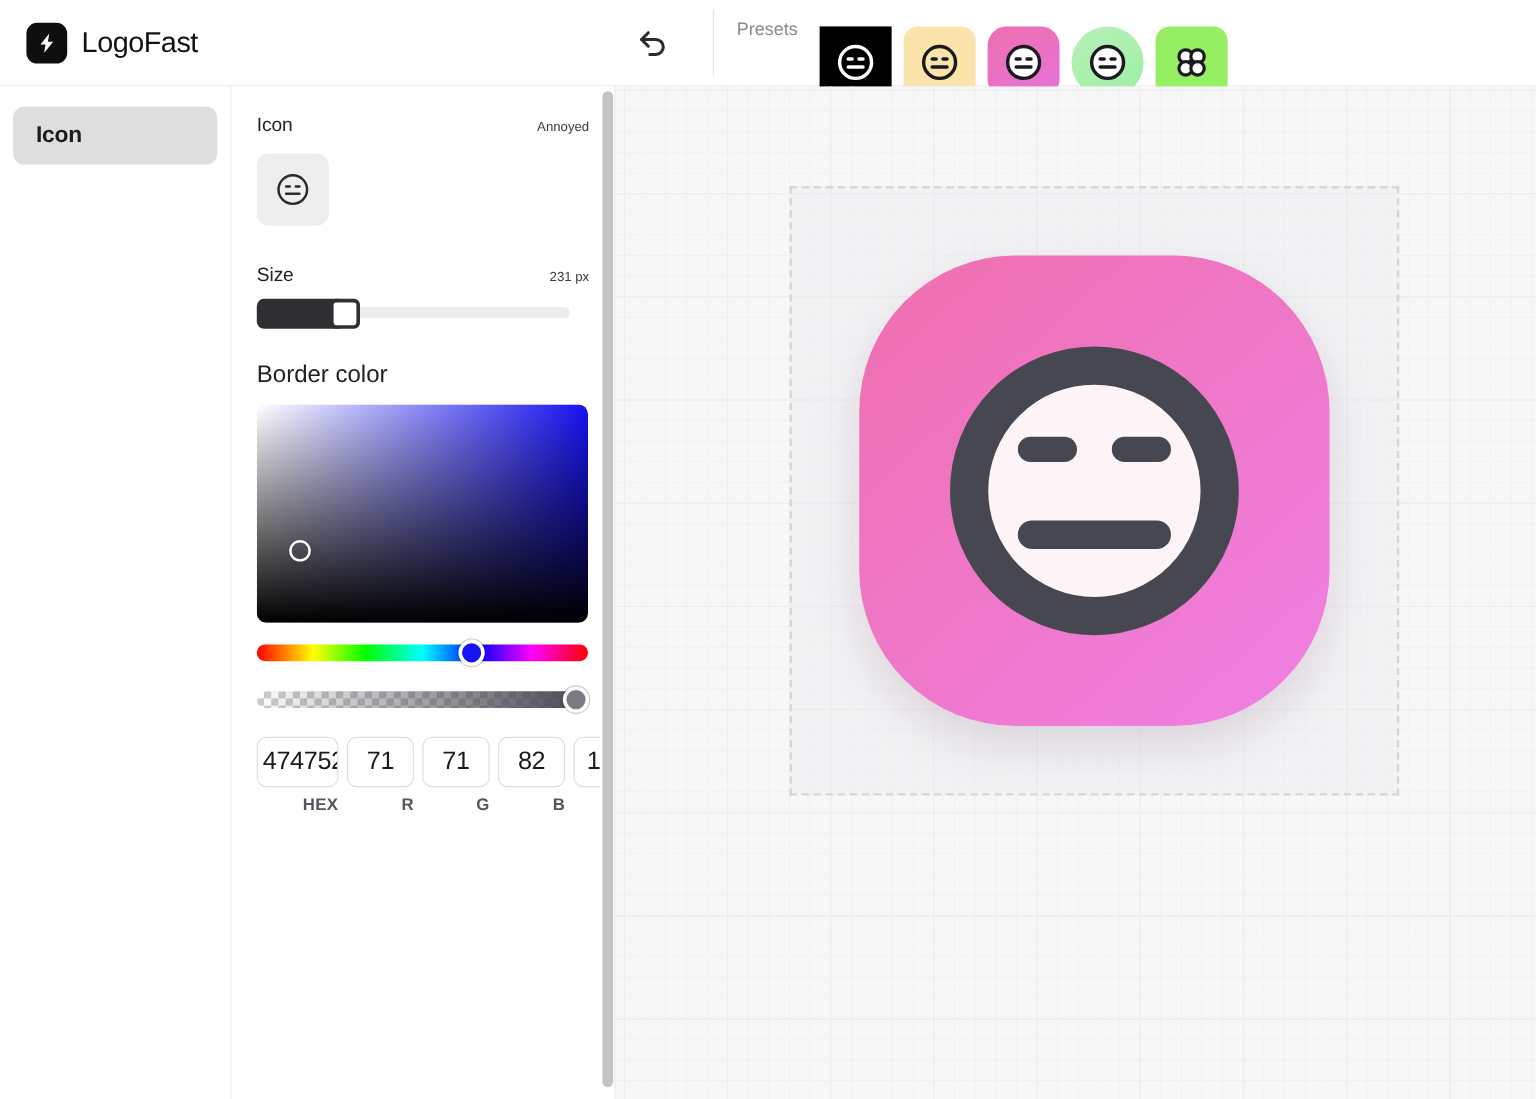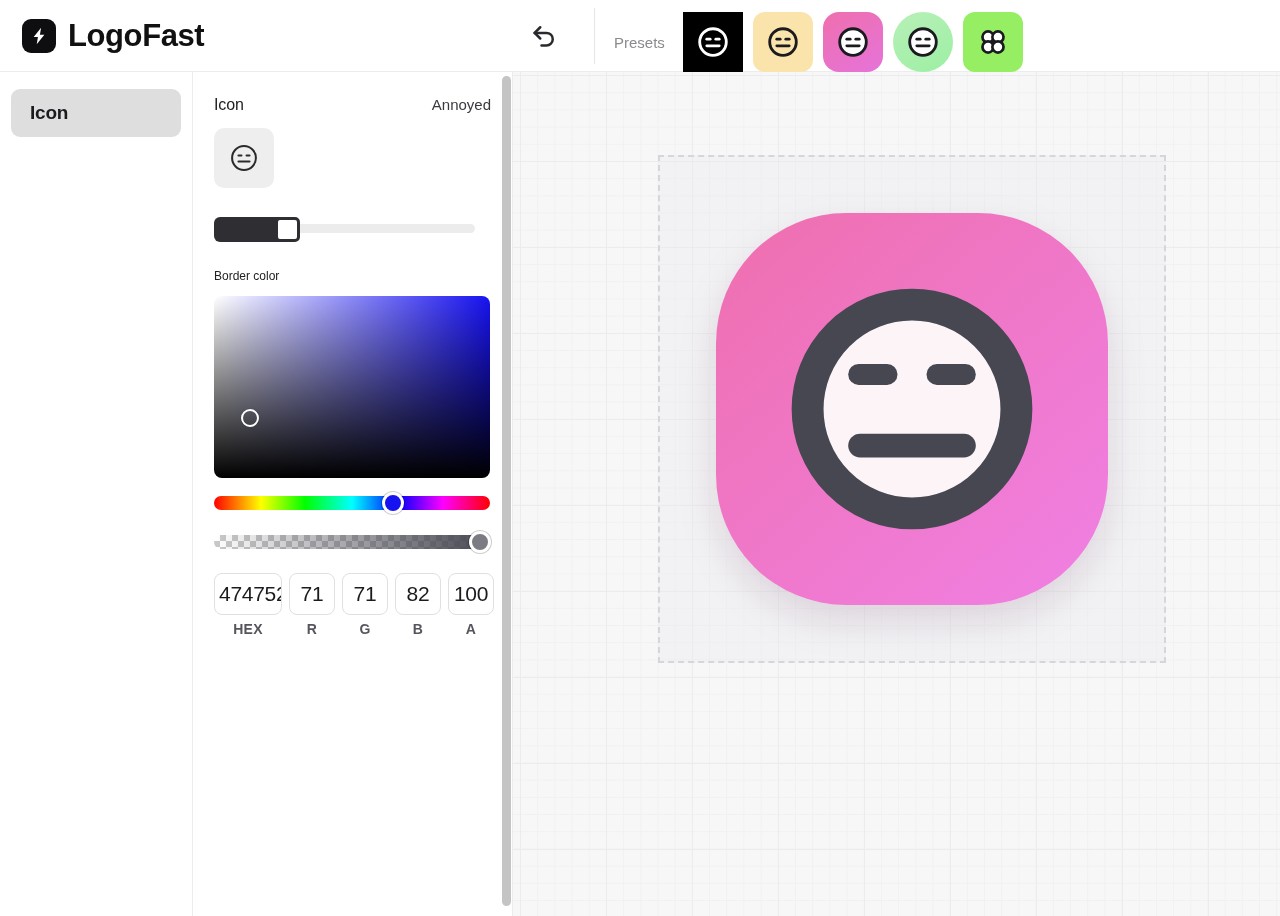--- a/index.html
+++ b/index.html
@@ -21,35 +21,35 @@
     border-bottom: 1px solid #ececec;
     display: flex; align-items: center;
   }
   #brand { display: flex; align-items: center; gap: 12px; padding-left: 22px; }
   #brand-mark {
     width: 34px; height: 34px; border-radius: 9px;
     background: #0e0e10;
     display: flex; align-items: center; justify-content: center;
   }
   #brand-name {
-    font-size: 31px; font-weight: bold; letter-spacing: -0.4px; color: #111114;
+    font-size: 24px; font-weight: normal; letter-spacing: -0.4px; color: #111114;
   }
   #undo-btn {
     position: absolute; left: 526px; top: 18px;
     width: 36px; height: 36px;
     display: flex; align-items: center; justify-content: center;
     cursor: pointer; background: none; border: none;
   }
   #topbar-divider {
     position: absolute; left: 594px; top: 8px;
     width: 1px; height: 56px; background: #e6e6e6;
   }
   #presets-wrap {
-    position: absolute; left: 614px; top: 6px;
-    height: 72px; display: flex; align-items: center; gap: 18px;
+    position: absolute; left: 614px; top: 16px;
+    height: 72px; display: flex; gap: 18px;
   }
   #presets-label { font-size: 15px; color: #8a8a8f; }
   #presets-list { display: flex; align-items: center; gap: 10px; }
   .preset {
     width: 60px; height: 60px; cursor: pointer; border: none; padding: 0;
     display: flex; align-items: center; justify-content: center;
     flex: none;
   }
   .p1 { background: #000000; border-radius: 0; }
   .p2 { background: #fae4ac; border-radius: 12px; }
@@ -82,21 +82,21 @@
     background: #ffffff;
     border-right: 1px solid #e4e4e4;
     overflow: hidden;
   }
   #panel-inner { padding: 24px 21px 0 21px; position: relative; }
 
   .row {
     display: flex; align-items: baseline; justify-content: space-between;
   }
   .row-label { font-size: 16px; color: #222226; letter-spacing: -0.1px; }
-  .row-value { font-size: 15px; color: #3a3a40; }
+  .row-value { font-size: 11px; color: #3a3a40; }
 
   #icon-swatch {
     margin-top: 14px;
     width: 60px; height: 60px; border-radius: 10px;
     background: #eeeeee;
     display: flex; align-items: center; justify-content: center;
     cursor: pointer;
   }
 
   .ctrl { margin-top: 33px; }
@@ -111,21 +111,21 @@
   .slider .fill {
     position: absolute; left: 0; top: -4px;
     height: 25px; border-radius: 6px; background: #2f2f33;
   }
   .slider .thumb {
     position: absolute; top: -4px;
     width: 25px; height: 25px; border-radius: 5px;
     background: #ffffff; border: 3px solid #2f2f33;
   }
 
-  #bordercolor-label { margin-top: 34px; font-size: 12px; color: #222226; }
+  #bordercolor-label { margin-top: 34px; font-size: 20px; color: #222226; }
 
   #sat-box {
     position: relative; margin-top: 13px;
     width: 276px; height: 182px; border-radius: 8px;
     background:
       linear-gradient(to top, #000000, rgba(0,0,0,0)),
       linear-gradient(to right, #ffffff, #1712f0);
     cursor: crosshair;
   }
   #sat-cursor {
@@ -163,31 +163,31 @@
     background: linear-gradient(to right, rgba(71,71,82,0), rgba(71,71,82,1));
   }
   #alpha-knob {
     position: absolute; top: -4px;
     width: 22px; height: 22px; border-radius: 50%;
     background: #7b7b84; border: 3px solid #ffffff;
     box-shadow: 0 0 0 1px rgba(0,0,0,.2);
   }
 
   #color-fields { margin-top: 24px; display: flex; gap: 7px; }
-  .field-col { display: flex; flex-direction: column; align-items: center; }
+  .field-col { display: flex; flex-direction: column; align-items: flex-end; }
   .field-box {
     height: 42px; border: 1px solid #e0e0e0; border-radius: 8px;
     background: #ffffff;
     display: flex; align-items: center; justify-content: center;
     font-size: 21px; color: #1b1b1f; letter-spacing: -0.3px;
     overflow: hidden; white-space: nowrap; cursor: text;
     padding: 0 3px;
   }
   .fb-hex { width: 68px; justify-content: flex-start; padding-left: 4px; }
-  .fb-num { width: 46px; }
+  .fb-num { width: 56px; }
   .field-cap {
     margin-top: 6px; font-size: 14px; font-weight: bold;
     color: #55555c; letter-spacing: 0.3px;
   }
 
   
   #panel-scrollbar {
     position: absolute; left: 500px; top: 72px;
     width: 13px; height: 844px; background: #ffffff;
     border-right: 1px solid #ececec;
@@ -326,20 +326,24 @@
     <div id="icon-swatch">
       <svg width="34" height="34" viewBox="0 0 40 40" fill="none" stroke="#2a2a2e" stroke-width="2.4" stroke-linecap="round">
         <circle cx="20" cy="20" r="14"></circle>
         <line x1="13.5" y1="17" x2="17" y2="17"></line>
         <line x1="23" y1="17" x2="26.5" y2="17"></line>
         <line x1="13.5" y1="24" x2="26.5" y2="24"></line>
       </svg>
     </div>
 
     <div class="ctrl">
+      <div class="row">
+        <div class="row-label">Size</div>
+        <div class="row-value">231 px</div>
+      </div>
       <div class="slider">
         <div class="track"></div>
         <div class="fill" style="width:74px"></div>
         <div class="thumb" style="left:61px"></div>
       </div>
     </div>
 
 
 
     <div id="bordercolor-label">Border color</div>

